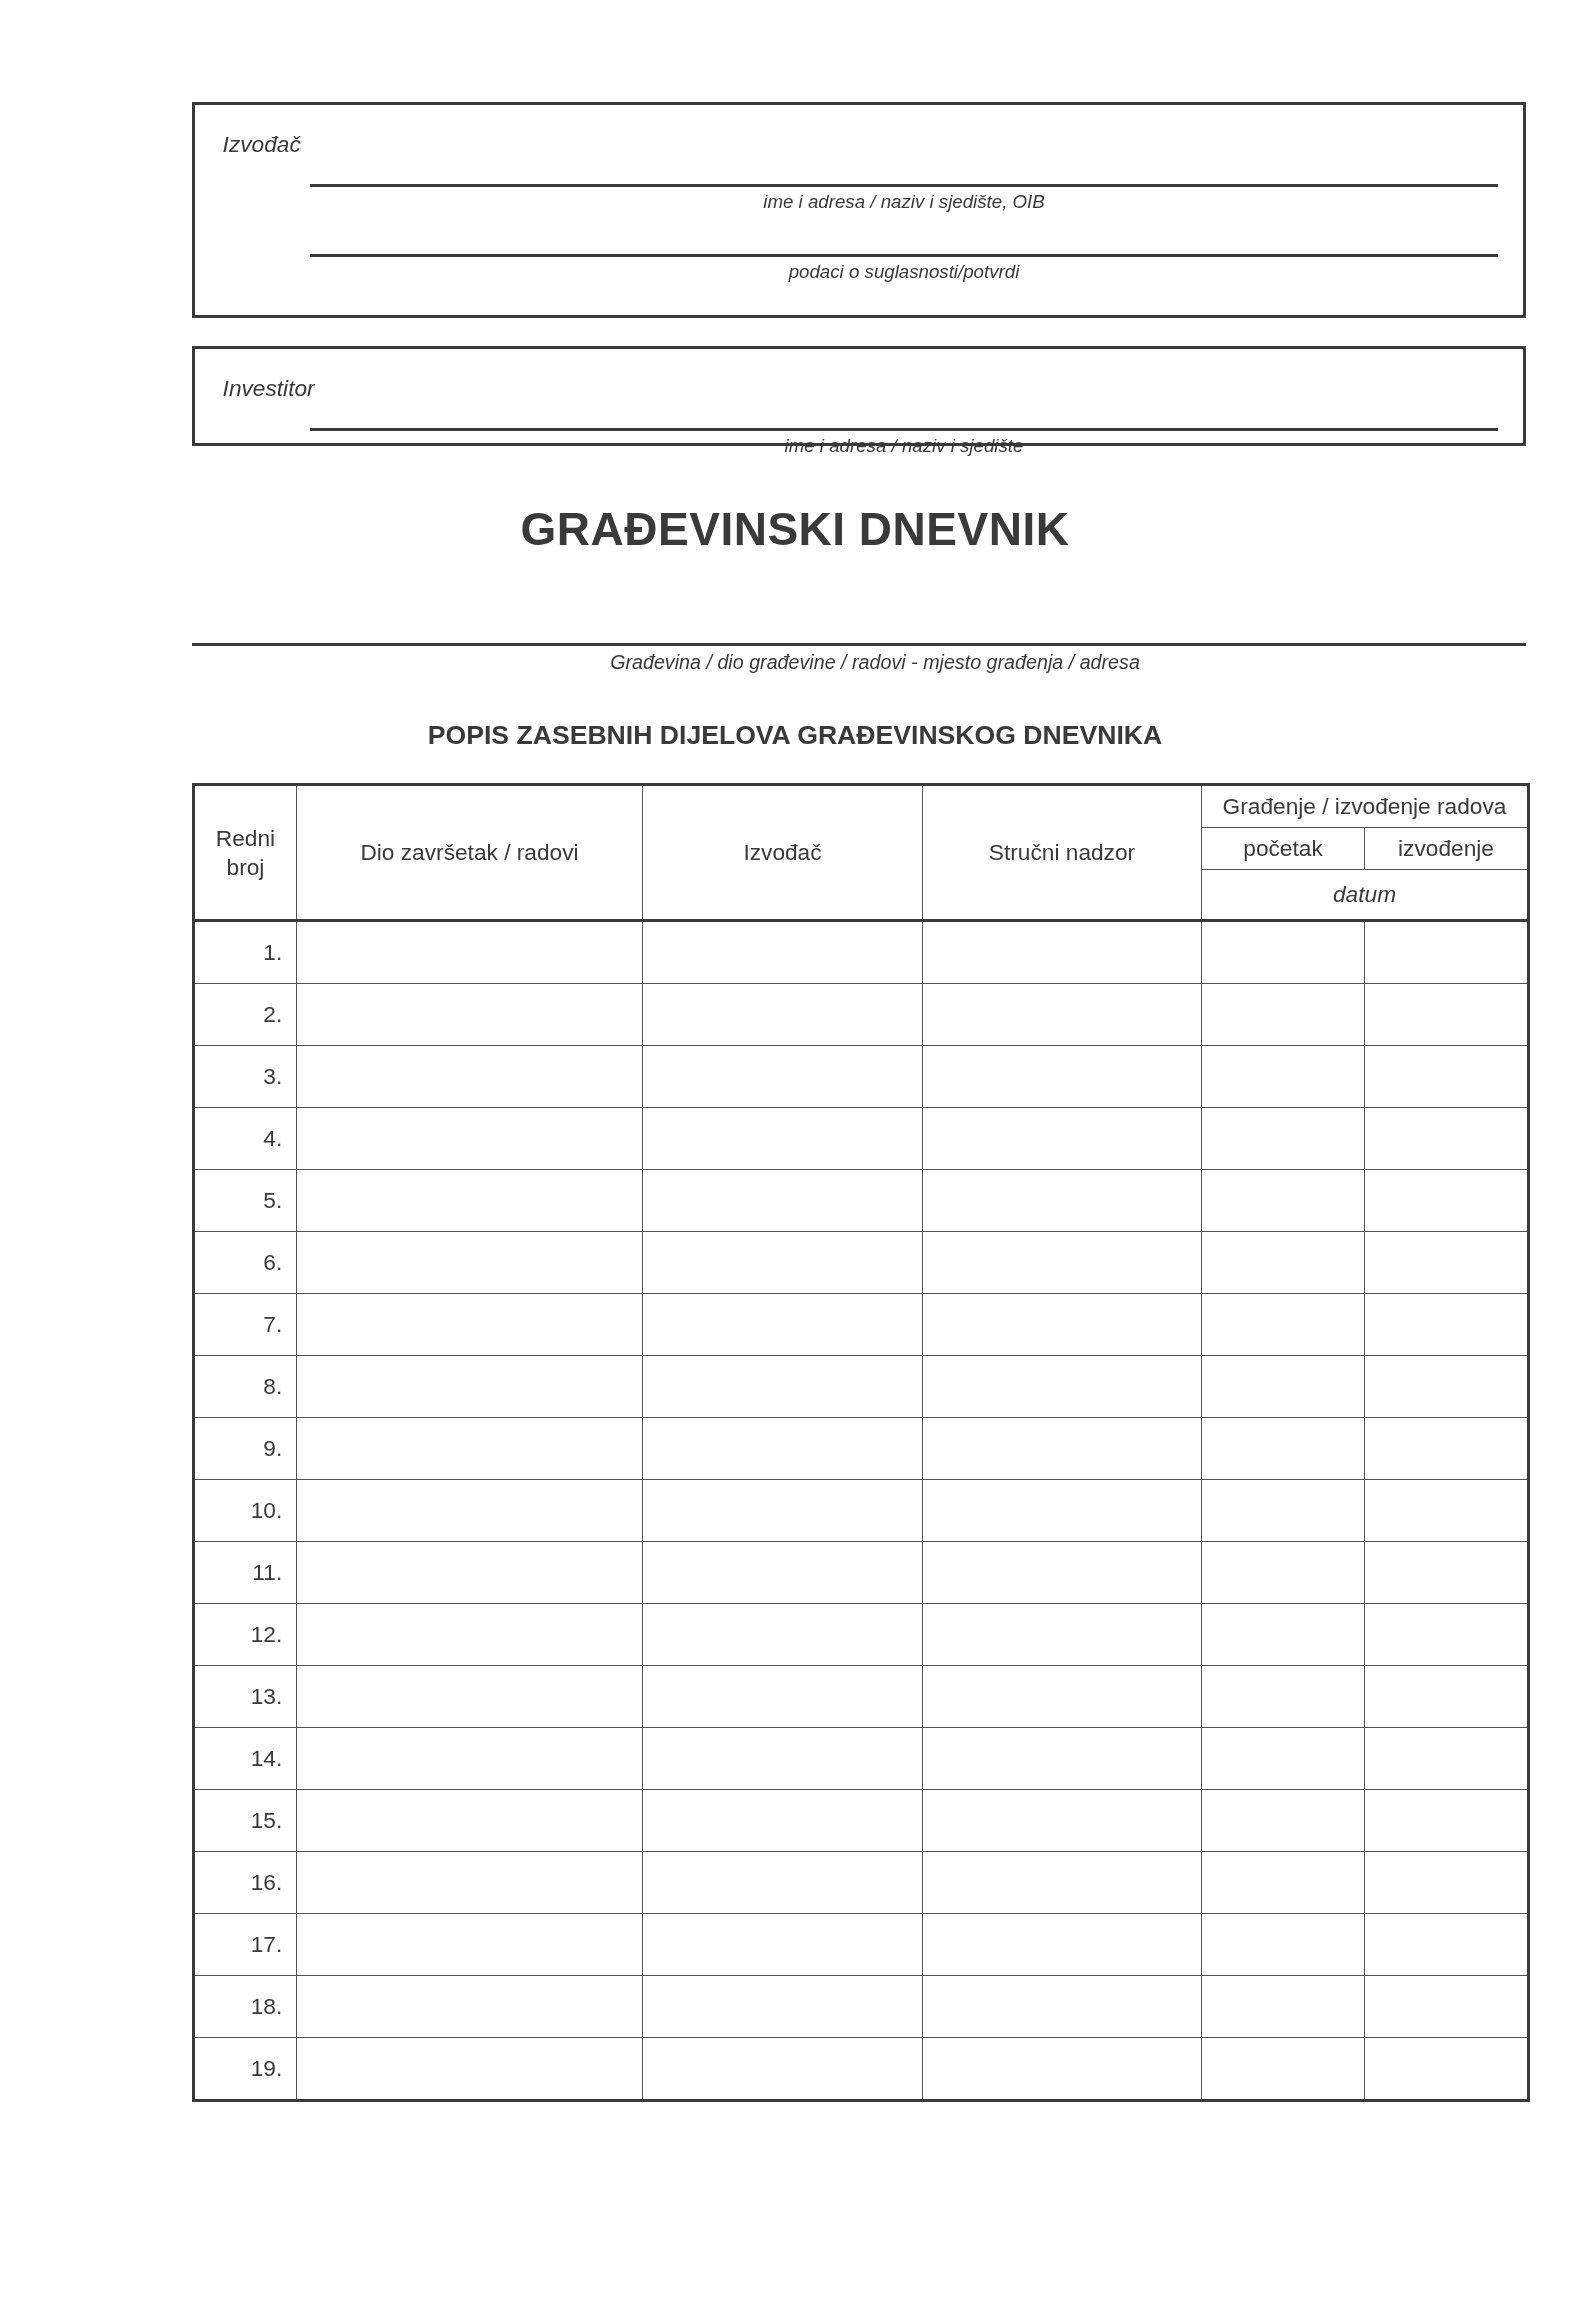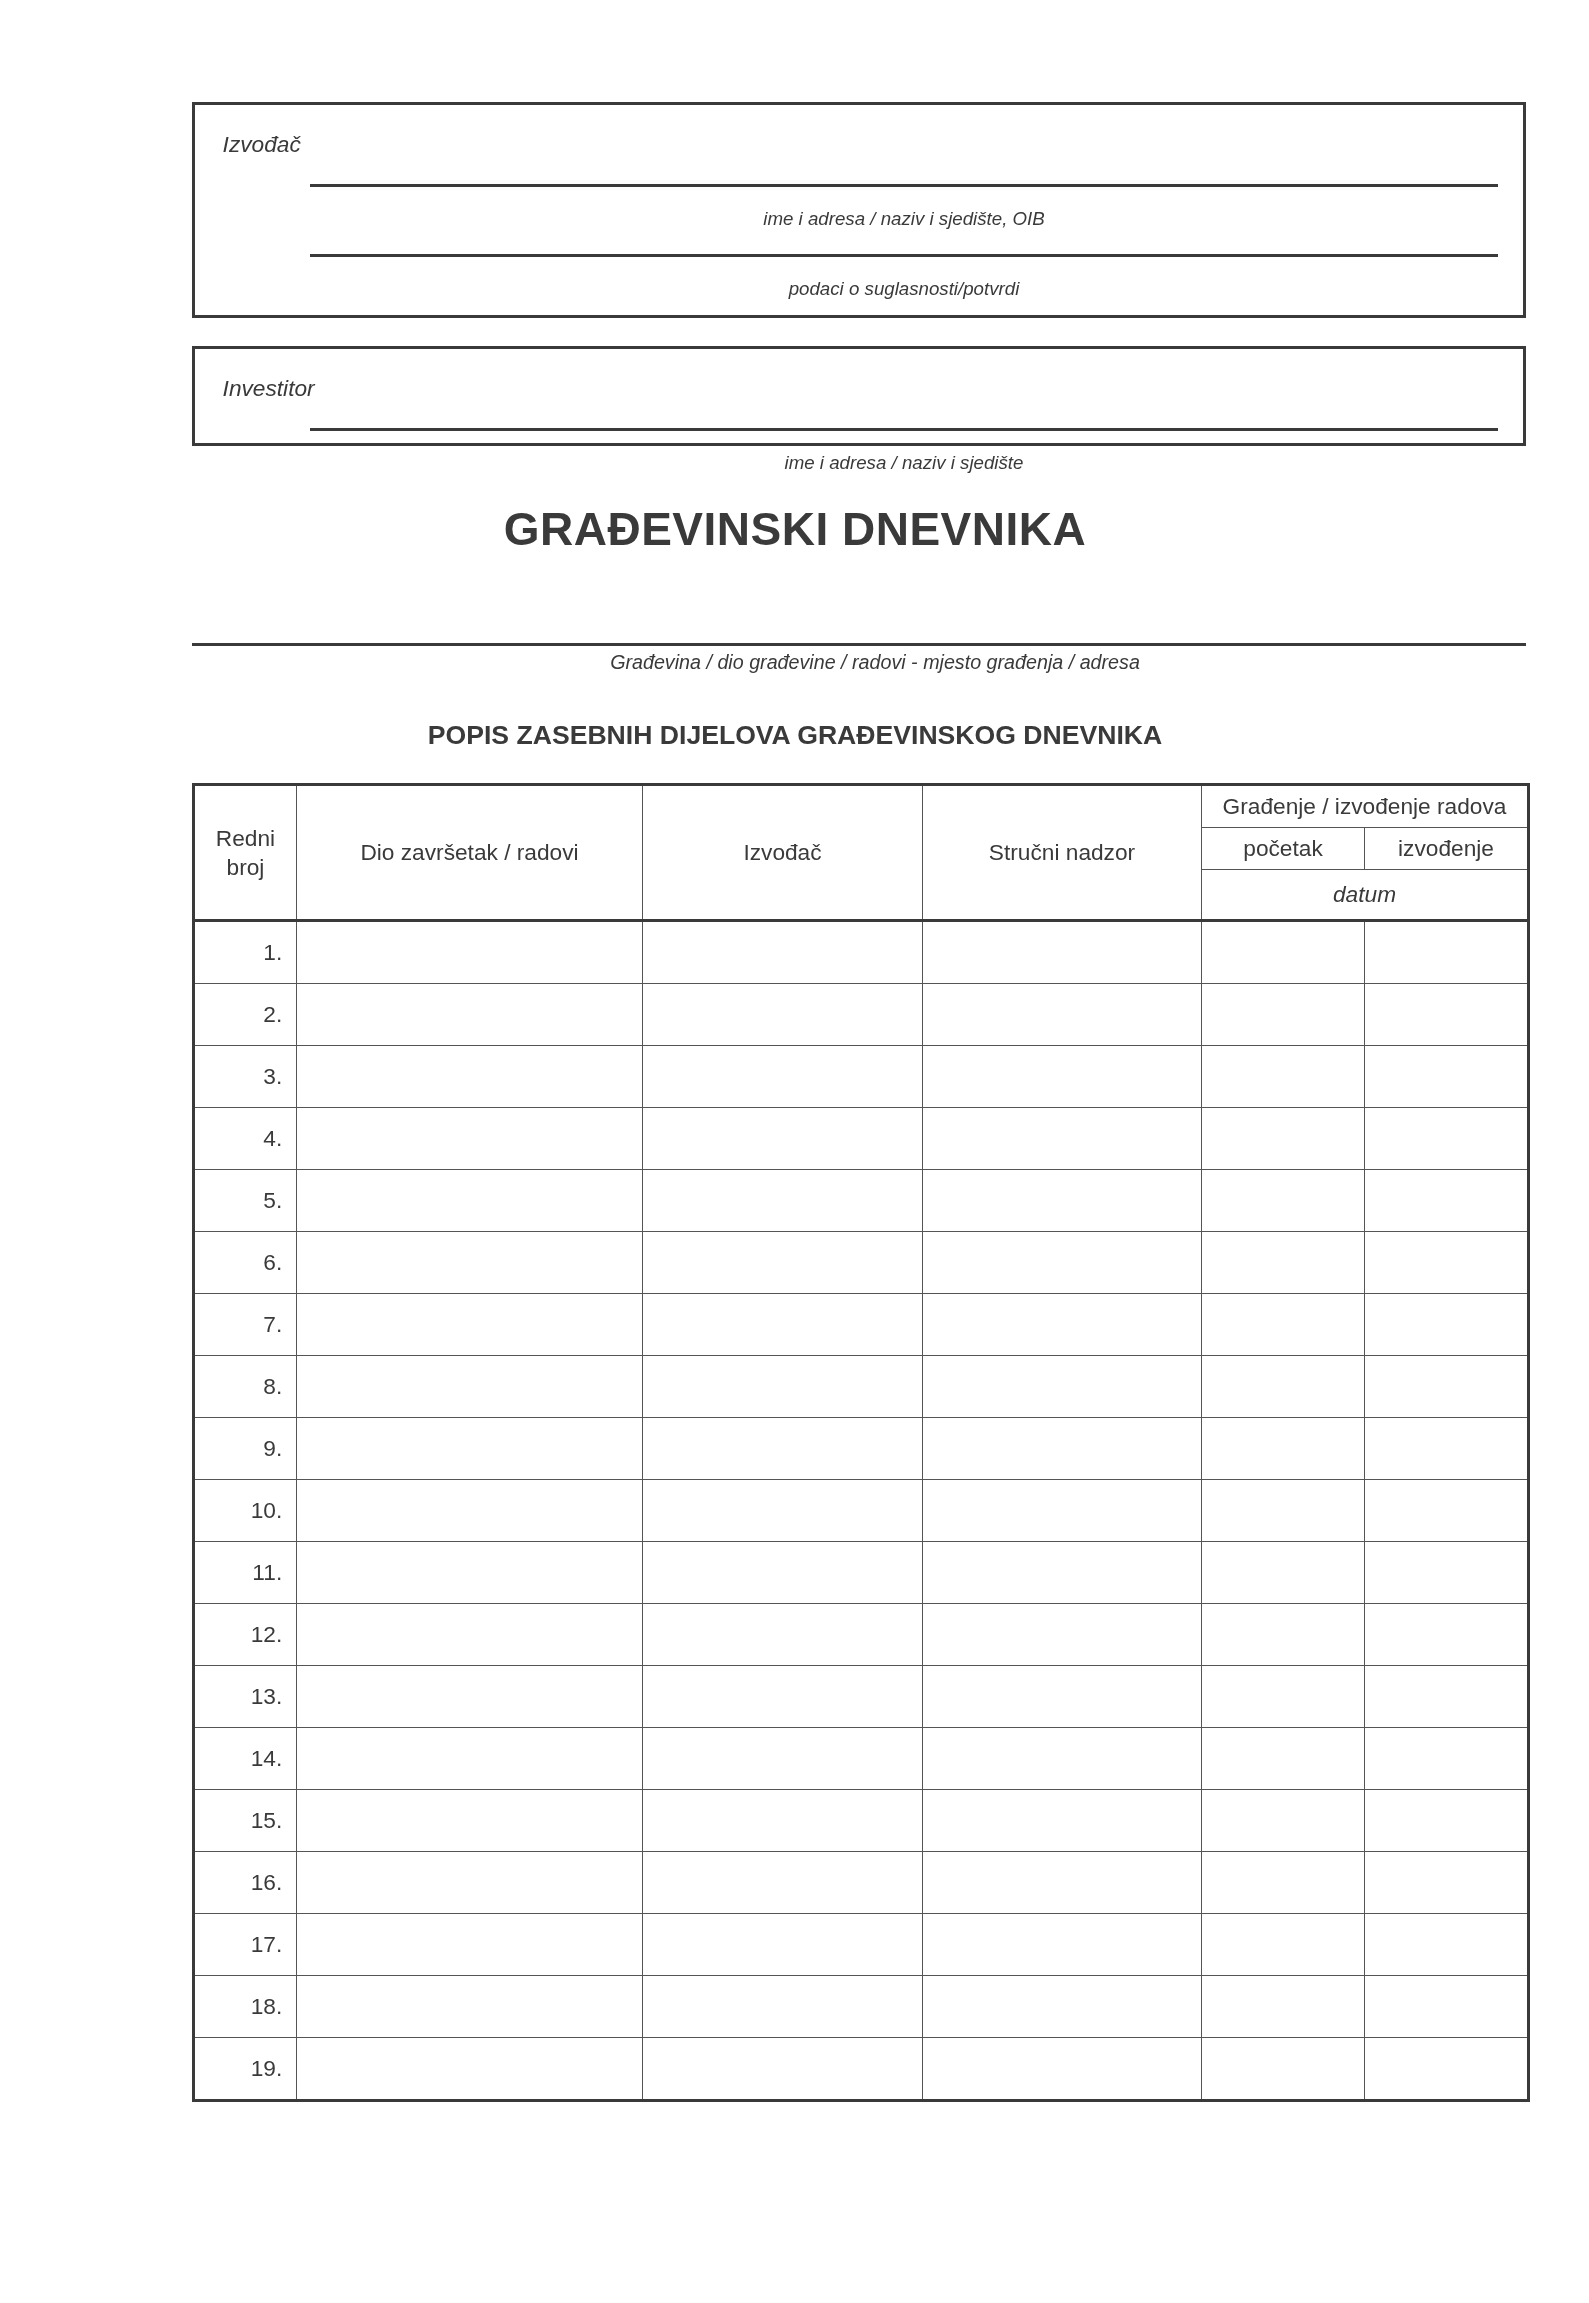--- a/index.html
+++ b/index.html
@@ -54,21 +54,21 @@
   .ruled .rule {
     height: 0;
     border-top: 3px solid #3a3a3a;
     width: 100%;
   }
   .ruled .rule-caption {
     text-align: center;
     font-style: italic;
     font-size: 18.7px;
     color: #3a3a3a;
-    padding-top: 21px;
+    padding-top: 4px;
     white-space: nowrap;
   }
   #rule-ime-oib      { top: 79px; }
   #rule-suglasnost   { top: 149px; }
   #rule-ime-sjediste { top: 79px; }
 
   
   #doc-title {
     position: absolute;
     left: 0;
@@ -189,21 +189,21 @@
 
   <div class="party-box" id="box-investitor">
     <div class="party-label">Investitor</div>
 
     <div class="ruled" id="rule-ime-sjediste">
       <div class="rule"></div>
       <div class="rule-caption">ime i adresa / naziv i sjedište</div>
     </div>
   </div>
 
-  <div id="doc-title">GRAĐEVINSKI DNEVNIKA</div>
+  <div id="doc-title">GRAĐEVINSKI DNEVNIK</div>
 
   <div id="gradevina-rule"></div>
   <div id="gradevina-caption">Građevina / dio građevine / radovi - mjesto građenja / adresa</div>
 
   <div id="section-heading">POPIS ZASEBNIH DIJELOVA GRAĐEVINSKOG DNEVNIKA</div>
 
   <table id="listing-table">
     <colgroup>
       <col class="c-redni">
       <col class="c-dio">

